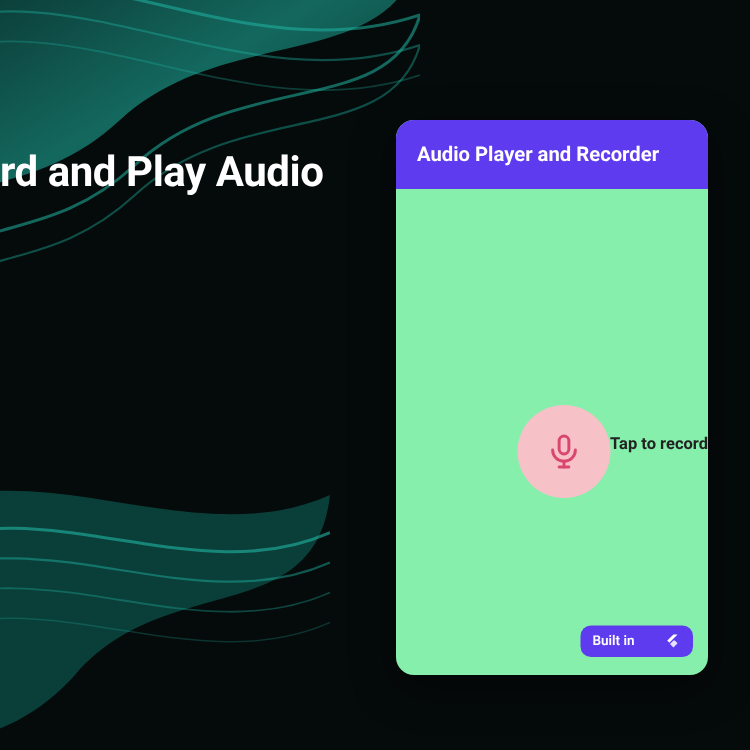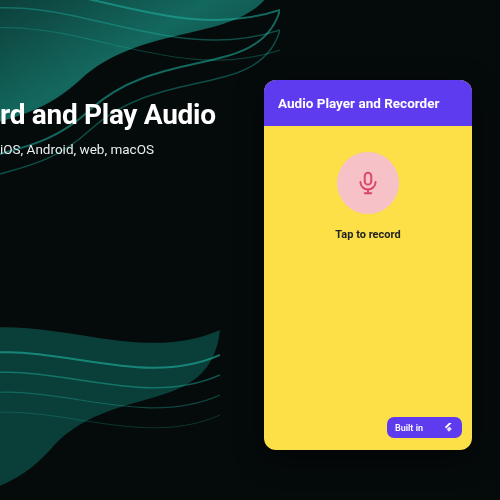--- a/index.html
+++ b/index.html
@@ -45,43 +45,43 @@
   color: #e9eef0;
 }
 
 
 .phone {
   position: absolute;
   top: 80px;
   right: 28px;
   width: 208px;
   height: 370px;
-  background: #fde047;
+  background: #86efac;
   border-radius: 12px;
   box-shadow: 0 8px 30px rgba(0,0,0,0.45);
   overflow: hidden;
   display: flex;
   flex-direction: column;
 }
 .appbar {
   background: #5e3bee;
   padding: 15px 14px;
   color: #fff;
 }
 .appbar-title {
   font-size: 13.5px;
   font-weight: 700;
 }
 .phone-body {
   flex: 1;
   position: relative;
   display: flex;
-  flex-direction: column;
+  flex-direction: row;
   align-items: center;
-  justify-content: flex-start;
+  justify-content: flex-end;
 }
 .record-button {
   width: 62px;
   height: 62px;
   border-radius: 50%;
   background: #f6c1c7;
   display: flex;
   align-items: center;
   justify-content: center;
   cursor: pointer;
@@ -131,21 +131,20 @@
 <svg class="wave wave-bottom" viewBox="0 0 260 220">
   <path d="M -20 30 C 70 -10 170 60 260 20 C 250 110 150 70 90 140 C 40 195 0 170 -20 220 Z" fill="#0e6b61" opacity="0.55"></path>
   <path d="M -20 55 C 70 15 170 85 260 45" fill="none" stroke="#1fb5a3" stroke-width="2" opacity="0.6"></path>
   <path d="M -20 75 C 70 35 170 105 260 65" fill="none" stroke="#1fb5a3" stroke-width="1.5" opacity="0.45"></path>
   <path d="M -20 95 C 70 55 170 125 260 85" fill="none" stroke="#1fb5a3" stroke-width="1.2" opacity="0.35"></path>
   <path d="M -20 115 C 70 75 170 145 260 105" fill="none" stroke="#1fb5a3" stroke-width="1" opacity="0.25"></path>
 </svg>
 
 <div class="promo">
   <div class="promo-title">rd and Play Audio</div>
-  <div class="promo-sub">iOS, Android, web, macOS</div>
 </div>
 
 <div class="phone">
   <div class="appbar">
     <div class="appbar-title">Audio Player and Recorder</div>
   </div>
   <div class="phone-body">
     <div class="record-button">
       <svg viewBox="0 0 24 24" fill="none" stroke="#d9466f" stroke-width="1.8" stroke-linecap="round" stroke-linejoin="round">
         <rect x="9" y="2.5" width="6" height="11" rx="3"></rect>

